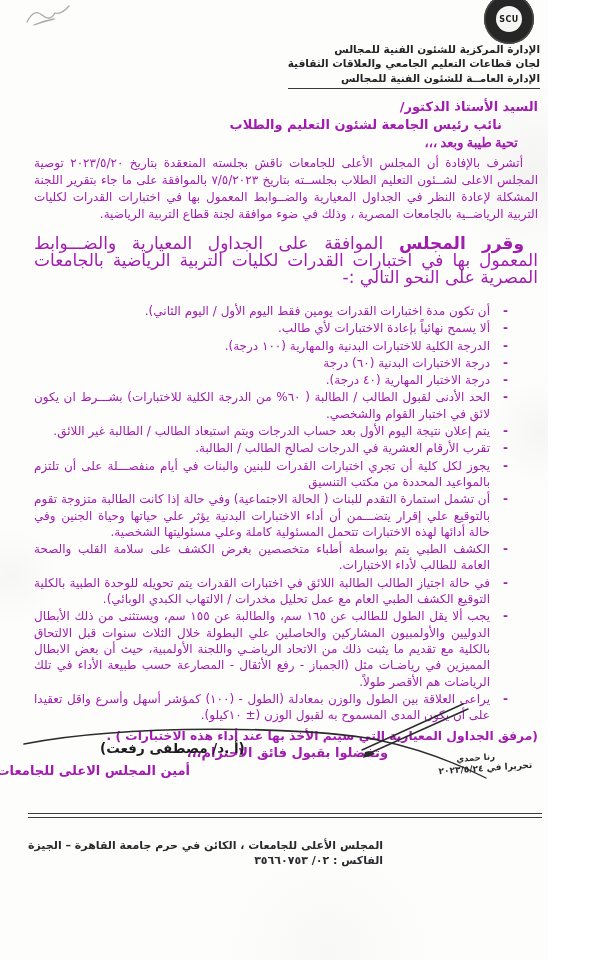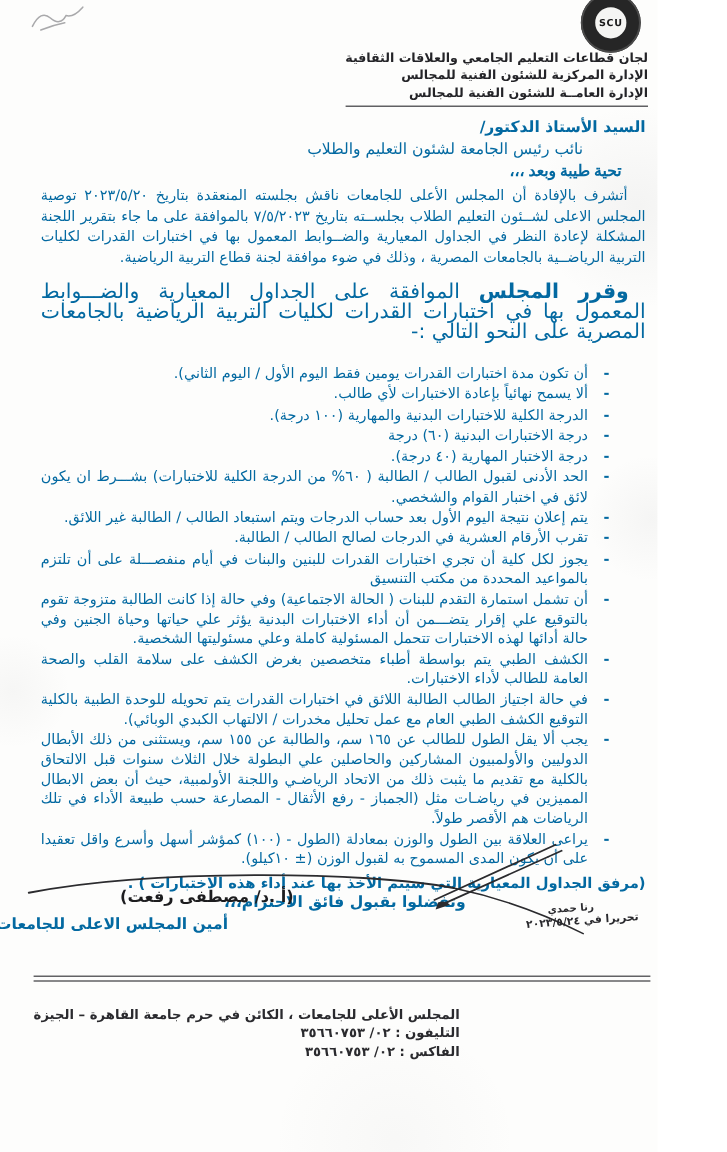--- a/index.html
+++ b/index.html
@@ -39,24 +39,24 @@
   .org-header {
     position:absolute; top:42px; right:8px; direction:rtl; text-align:right;
     font-size:10.5px; font-weight:bold; color:#242428; line-height:1.38;
     padding-bottom:3px; border-bottom:1.6px solid #3a3a3e;
   }
   .org-header div { white-space:nowrap; }
 
   
   .letter {
     position:absolute; top:99px; right:10px; left:34px; direction:rtl;
-    color:#0369a1;
+    color:#a21caf;
   }
   .addr-title { font-size:13px; font-weight:bold; }
-  .addr-pos   { font-size:13px; font-weight:normal; margin:3px 52px 0 0; }
+  .addr-pos   { font-size:13px; font-weight:bold; margin:3px 36px 0 0; }
   .greeting   { font-size:13px; font-weight:bold; margin:3px 20px 0 0;font-family:Liberation Serif, serif; }
 
   .para  { font-size:12px; line-height:17px; text-align:justify; margin-top:4px; text-indent:15px; }
   .para2 { font-size:17px; line-height:17px; text-align:justify; margin-top:2px; text-indent:14px; }
   .para2 b { font-weight:bold; }
 
   ul.rules { list-style:none; margin:3px 26px 0 0; padding:0; }
   ul.rules li {
     position:relative; padding-right:22px; font-size:12px; line-height:16.3px;
     text-align:justify; margin-bottom:1px;
@@ -101,22 +101,22 @@
 
   <svg class="hand-mark" width="52" height="26" viewBox="0 0 52 26">
     <path d="M3 19 q7 -14 15 -7 t13 -2 q6 2 14 -7 M10 22 q10 -4 20 -6" fill="none" stroke="#a9a9ab" stroke-width="1.3" stroke-linecap="round"></path>
   </svg>
 
   <div class="seal">
     <div class="seal-inner">SCU</div>
   </div>
 
   <div class="org-header">
+    <div>الإدارة المركزية للشئون الفنية للمجالس</div>
     <div>لجان قطاعات التعليم الجامعي والعلاقات الثقافية</div>
-    <div>الإدارة المركزية للشئون الفنية للمجالس</div>
     <div>الإدارة العامــة للشئون الفنية للمجالس</div>
   </div>
 
   <div class="letter">
     <div class="addr-title">السيد الأستاذ الدكتور/</div>
     <div class="addr-pos">نائب رئيس الجامعة لشئون التعليم والطلاب</div>
     <div class="greeting">تحية طيبة وبعد ،،،</div>
 
     <p class="para">أتشرف بالإفادة أن المجلس الأعلى للجامعات ناقش بجلسته المنعقدة بتاريخ ٢٠٢٣/٥/٢٠ توصية المجلس الاعلى لشــئون التعليم الطلاب بجلســته بتاريخ ٧/٥/٢٠٢٣ بالموافقة على ما جاء بتقرير اللجنة المشكلة لإعادة النظر في الجداول المعيارية والضــوابط المعمول بها في اختبارات القدرات لكليات التربية الرياضــية بالجامعات المصرية ، وذلك في ضوء موافقة لجنة قطاع التربية الرياضية.</p>
 
@@ -157,19 +157,18 @@
   <div class="clerk">
     <span class="clerk-name">رنا حمدي</span>
     <span class="letter-date"><span>تحريرا في</span> <span class="ltr-num">٢٠٢٣/٥/٢٤</span></span>
   </div>
 
   <div class="footer">
     <div class="footer-rule"></div>
     <div class="footer-cols">
       <div class="footer-ar">
         <div>المجلس الأعلى للجامعات ، الكائن في حرم جامعة القاهرة – الجيزة</div>
-        <div><span>التليفون :</span> <span class="ltr-num">٠٢/ ٣٥٦٦٠٧٥٣</span></div>
         <div><span>الفاكس :</span> <span class="ltr-num">٠٢/ ٣٥٦٦٠٧٥٣</span></div>
       </div>
     </div>
   </div>
 
 </div>
 
 </body></html>

